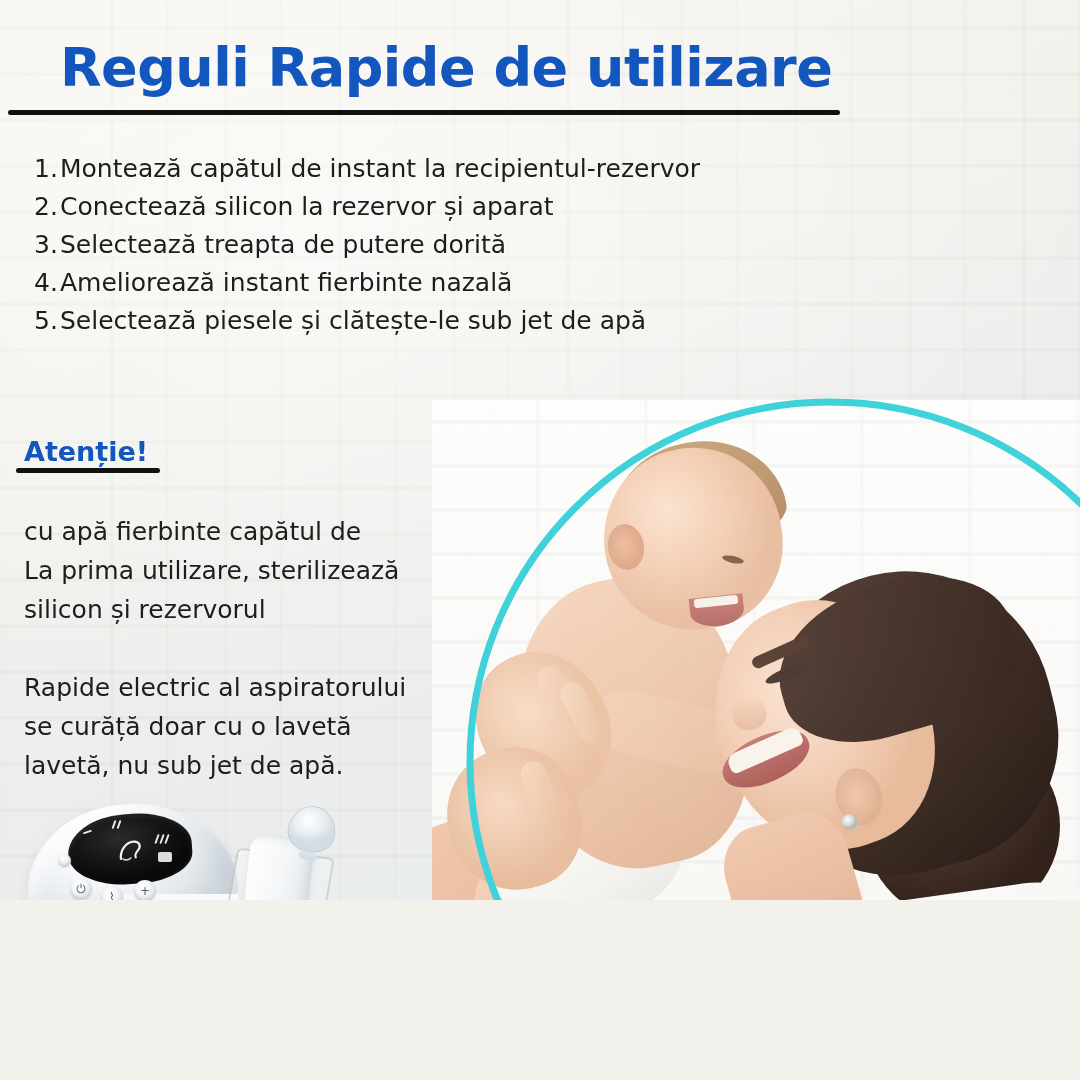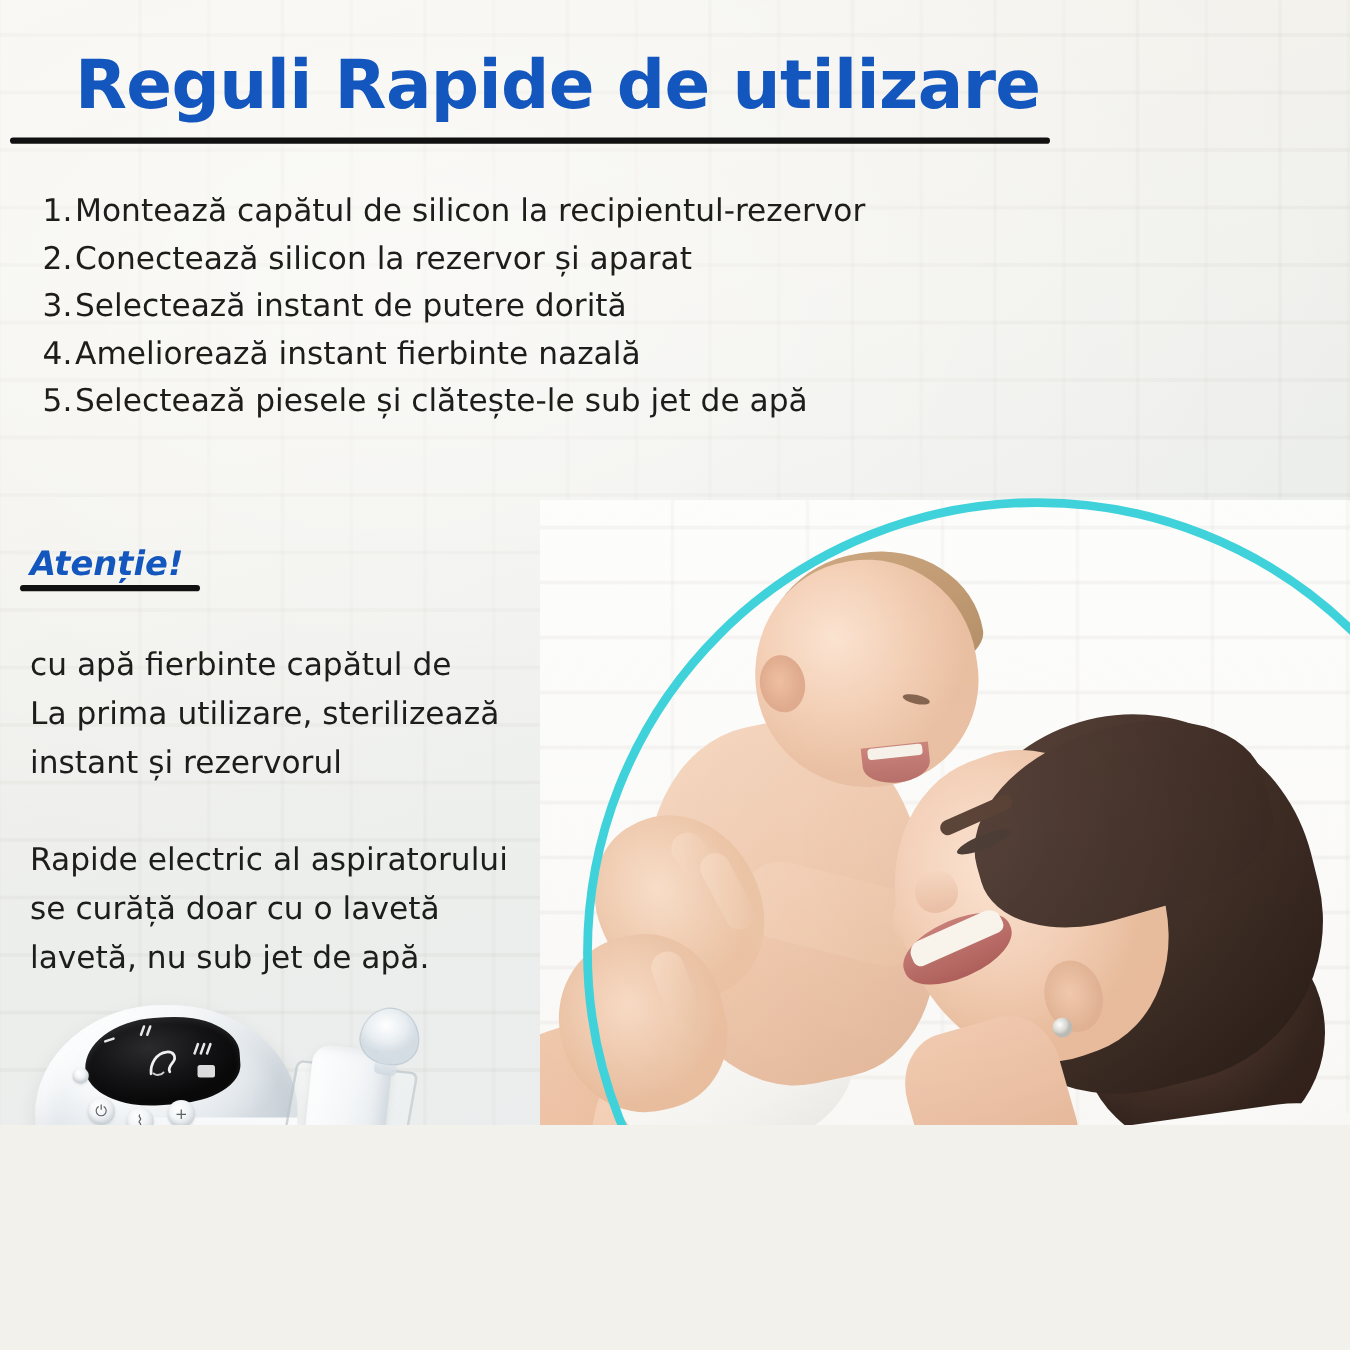--- a/index.html
+++ b/index.html
@@ -105,21 +105,20 @@
   .step-text { flex: 1 1 auto; }
 
   
   .attn-heading {
     position: absolute;
     left: 24px;
     top: 436px;
     font-size: 27px;
     font-weight: 700;
     color: #1356be;
-    font-style: italic;
   }
   .attn-rule {
     position: absolute;
     left: 16px;
     top: 468px;
     width: 144px;
     height: 5px;
     background: #111111;
     border-radius: 3px;
   }
@@ -645,48 +644,48 @@
   <svg class="arc" viewBox="0 0 1080 1080">
     <circle cx="830" cy="762" r="360" fill="none" stroke="#3fd2da" stroke-width="7"></circle>
   </svg>
 
   <div class="title">Reguli Rapide de utilizare</div>
   <div class="title-rule"></div>
 
   <div class="steps">
     <div class="step">
       <span class="step-num">1.</span>
-      <span class="step-text">Montează capătul de silicon la recipientul-rezervor</span>
+      <span class="step-text">Montează capătul de instant la recipientul-rezervor</span>
     </div>
     <div class="step">
       <span class="step-num">2.</span>
       <span class="step-text">Conectează silicon la rezervor și aparat</span>
     </div>
     <div class="step">
       <span class="step-num">3.</span>
-      <span class="step-text">Selectează instant de putere dorită</span>
+      <span class="step-text">Selectează treapta de putere dorită</span>
     </div>
     <div class="step">
       <span class="step-num">4.</span>
       <span class="step-text">Ameliorează instant fierbinte nazală</span>
     </div>
     <div class="step">
       <span class="step-num">5.</span>
       <span class="step-text">Selectează piesele și clătește-le sub jet de apă</span>
     </div>
   </div>
 
   <div class="attn-heading">Atenție!</div>
   <div class="attn-rule"></div>
 
   <div class="attn-body">
     <div class="attn-para">
       <div class="attn-line">cu apă fierbinte capătul de</div>
       <div class="attn-line">La prima utilizare, sterilizează</div>
-      <div class="attn-line">instant și rezervorul</div>
+      <div class="attn-line">silicon și rezervorul</div>
     </div>
     <div class="attn-para">
       <div class="attn-line">Rapide electric al aspiratorului</div>
       <div class="attn-line">se curăță doar cu o lavetă</div>
       <div class="attn-line">lavetă, nu sub jet de apă.</div>
     </div>
   </div>
 
   <div class="device">
     <div class="dev-shadow"></div>

